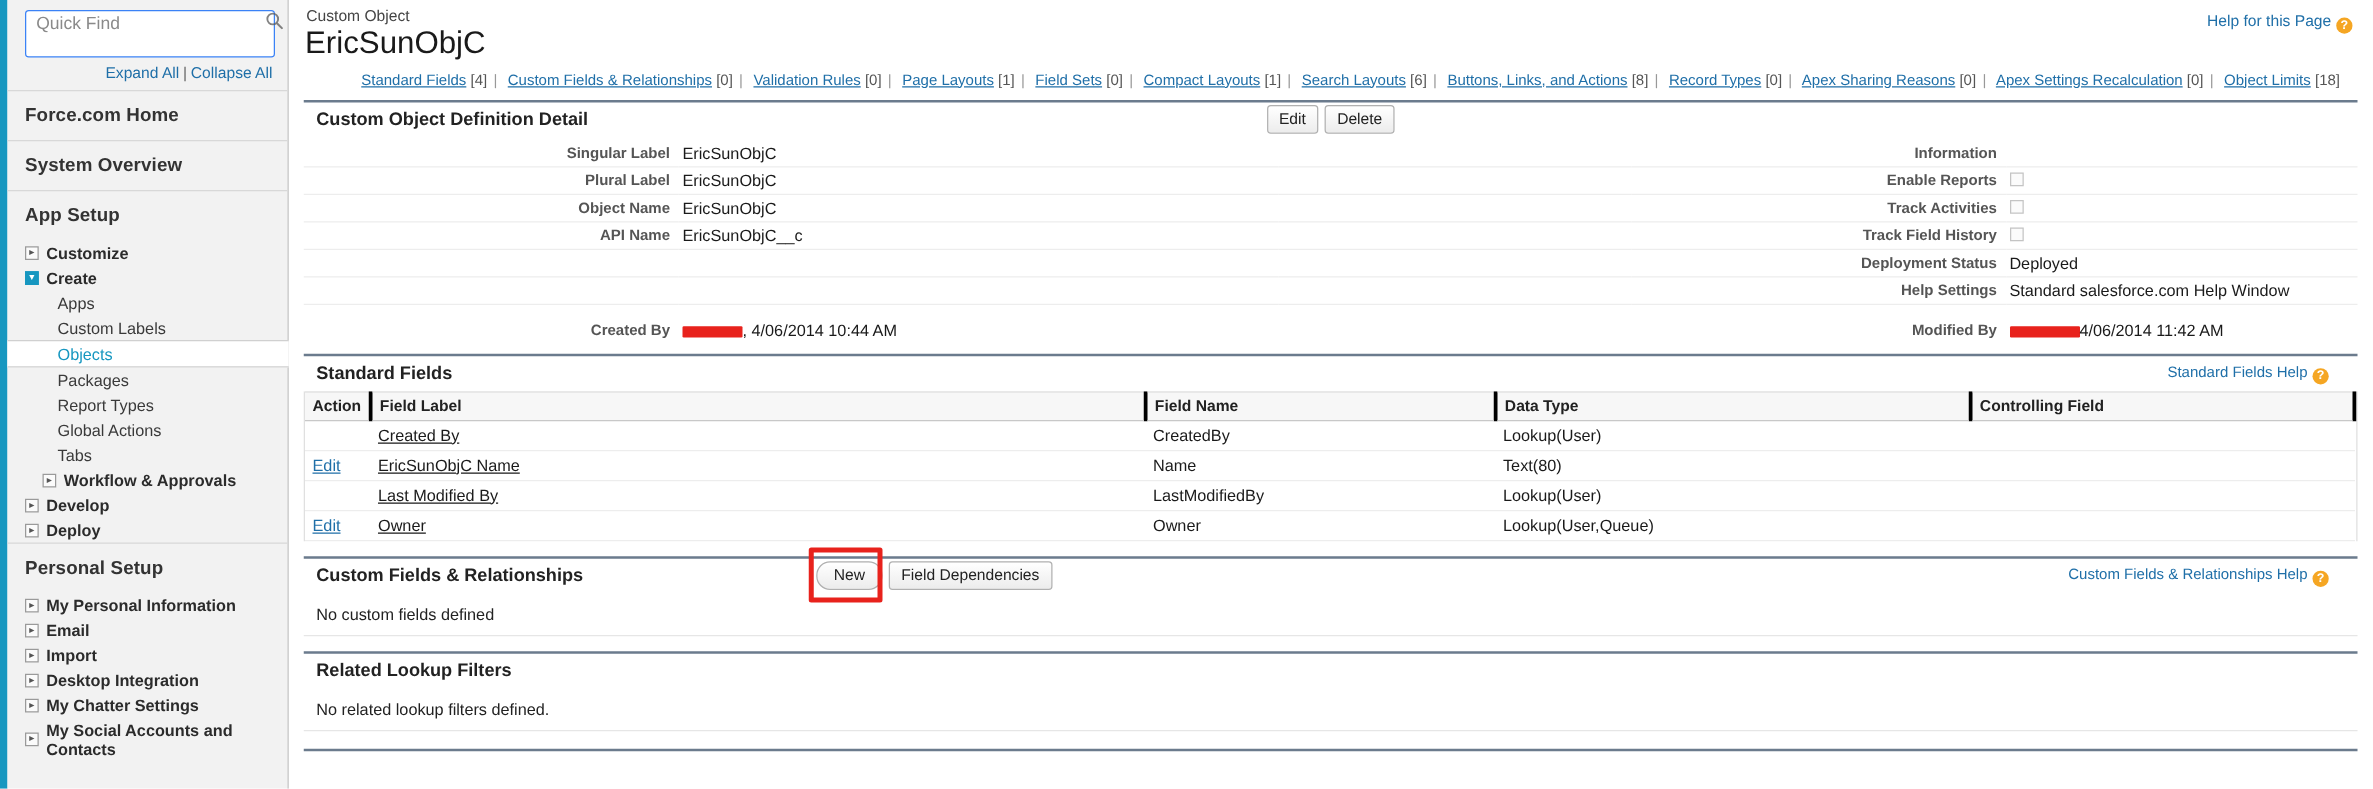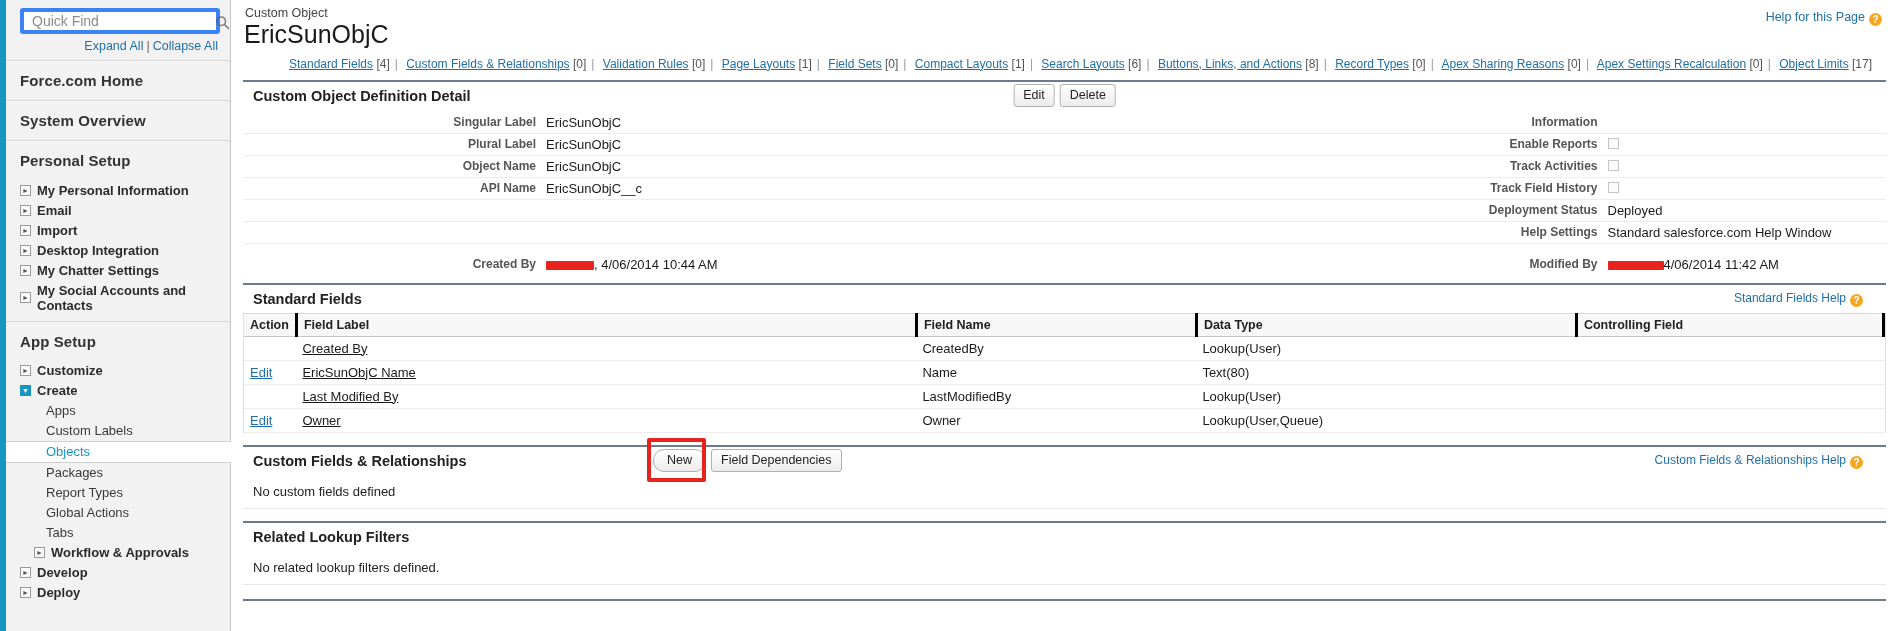--- a/index.html
+++ b/index.html
@@ -14,22 +14,22 @@
 
   
   .accent-stripe { width:6px; background:#1797c0; flex:0 0 6px; }
   .sidebar {
     width:225px; flex:0 0 225px; background:#f2f2f2;
     border-right:1px solid #c6c6c6; position:relative;
     font-size:13.5px;
   }
   .qf-wrap { padding:8px 10px 2px 14px; }
   .qf-box {
-    display:flex; align-items:flex-end; background:#fff;
-    border:4px solid #3b82f6; border-radius:3px; height:26px; padding:0 6px;
+    display:flex; align-items:flex-start; background:#fff;
+    border:1px solid #3b82f6; border-radius:3px; height:38px; padding:0 6px;
   }
   .qf-box input {
     border:0; outline:0; flex:1; font-size:14px; color:#777;
     font-family:"Liberation Sans", sans-serif; background:transparent;
   }
   .qf-box input::placeholder { color:#8a8a8a; }
   .mag { width:15px; height:15px; flex:0 0 15px; opacity:.75; }
   .expand-row {
     text-align:right; padding:3px 12px 7px 0; font-size:12.5px; color:#666;
   }
@@ -166,48 +166,20 @@
 
     <div class="sb-sec">
       <div class="sb-head">Force.com Home</div>
     </div>
 
     <div class="sb-sec">
       <div class="sb-head">System Overview</div>
     </div>
 
     <div class="sb-sec">
-      <div class="sb-head">Personal Setup</div>
-      <div class="sb-item">
-        <span class="tri">►</span>
-        <span class="lbl">My Personal Information</span>
-      </div>
-      <div class="sb-item">
-        <span class="tri">►</span>
-        <span class="lbl">Email</span>
-      </div>
-      <div class="sb-item">
-        <span class="tri">►</span>
-        <span class="lbl">Import</span>
-      </div>
-      <div class="sb-item">
-        <span class="tri">►</span>
-        <span class="lbl">Desktop Integration</span>
-      </div>
-      <div class="sb-item">
-        <span class="tri">►</span>
-        <span class="lbl">My Chatter Settings</span>
-      </div>
-      <div class="sb-item" style="padding-bottom:8px;">
-        <span class="tri">►</span>
-        <span class="lbl">My Social Accounts and Contacts</span>
-      </div>
-    </div>
-
-    <div class="sb-sec">
       <div class="sb-head">App Setup</div>
 
       <div class="sb-item">
         <span class="tri">►</span>
         <span class="lbl">Customize</span>
       </div>
       <div class="sb-item">
         <span class="tri open">▼</span>
         <span class="lbl">Create</span>
       </div>
@@ -237,20 +209,48 @@
         <span class="tri">►</span>
         <span class="lbl">Workflow &amp; Approvals</span>
       </div>
       <div class="sb-item">
         <span class="tri">►</span>
         <span class="lbl">Develop</span>
       </div>
       <div class="sb-item">
         <span class="tri">►</span>
         <span class="lbl">Deploy</span>
+      </div>
+    </div>
+
+    <div class="sb-sec">
+      <div class="sb-head">Personal Setup</div>
+      <div class="sb-item">
+        <span class="tri">►</span>
+        <span class="lbl">My Personal Information</span>
+      </div>
+      <div class="sb-item">
+        <span class="tri">►</span>
+        <span class="lbl">Email</span>
+      </div>
+      <div class="sb-item">
+        <span class="tri">►</span>
+        <span class="lbl">Import</span>
+      </div>
+      <div class="sb-item">
+        <span class="tri">►</span>
+        <span class="lbl">Desktop Integration</span>
+      </div>
+      <div class="sb-item">
+        <span class="tri">►</span>
+        <span class="lbl">My Chatter Settings</span>
+      </div>
+      <div class="sb-item" style="padding-bottom:8px;">
+        <span class="tri">►</span>
+        <span class="lbl">My Social Accounts and Contacts</span>
       </div>
     </div>
   </div>
 
   <div class="main">
 
     <a href="#" class="help-link">
       <span>Help for this Page</span><span class="help-q">?</span>
     </a>
 
@@ -274,21 +274,21 @@
       <span class="cnt">[6]</span><span class="sep">|</span>
       <a href="#"><span>Buttons, Links, and Actions</span></a>
       <span class="cnt">[8]</span><span class="sep">|</span>
       <a href="#"><span>Record Types</span></a>
       <span class="cnt">[0]</span><span class="sep">|</span>
       <a href="#"><span>Apex Sharing Reasons</span></a>
       <span class="cnt">[0]</span><span class="sep">|</span>
       <a href="#"><span>Apex Settings Recalculation</span></a>
       <span class="cnt">[0]</span><span class="sep">|</span>
       <a href="#"><span>Object Limits</span></a>
-      <span class="cnt">[17]</span>
+      <span class="cnt">[18]</span>
     </div>
 
     <div class="sect">
       <div class="sect-bar">
         <span class="sect-title">Custom Object Definition Detail</span>
         <span class="btnrow">
           <button class="btn">Edit</button>
           <button class="btn">Delete</button>
         </span>
       </div>

